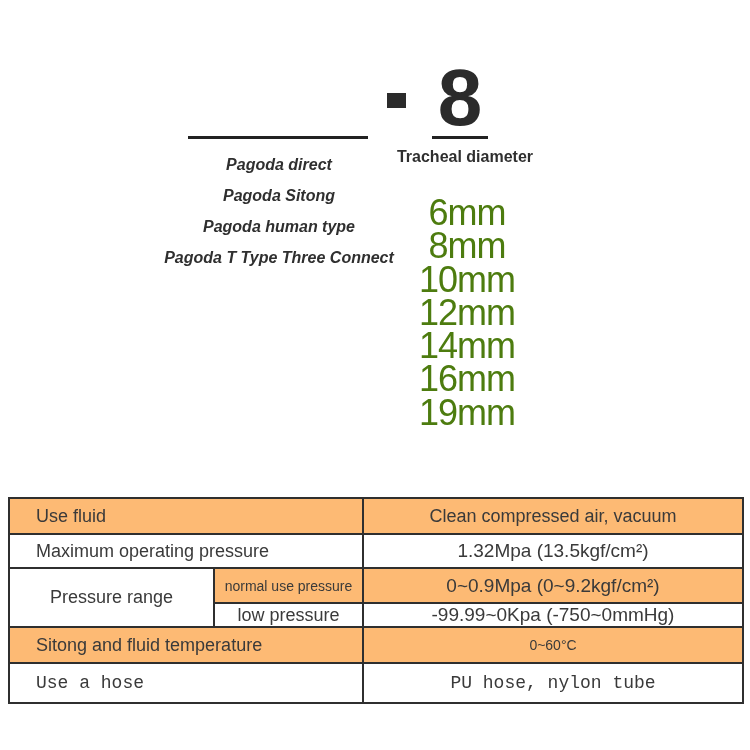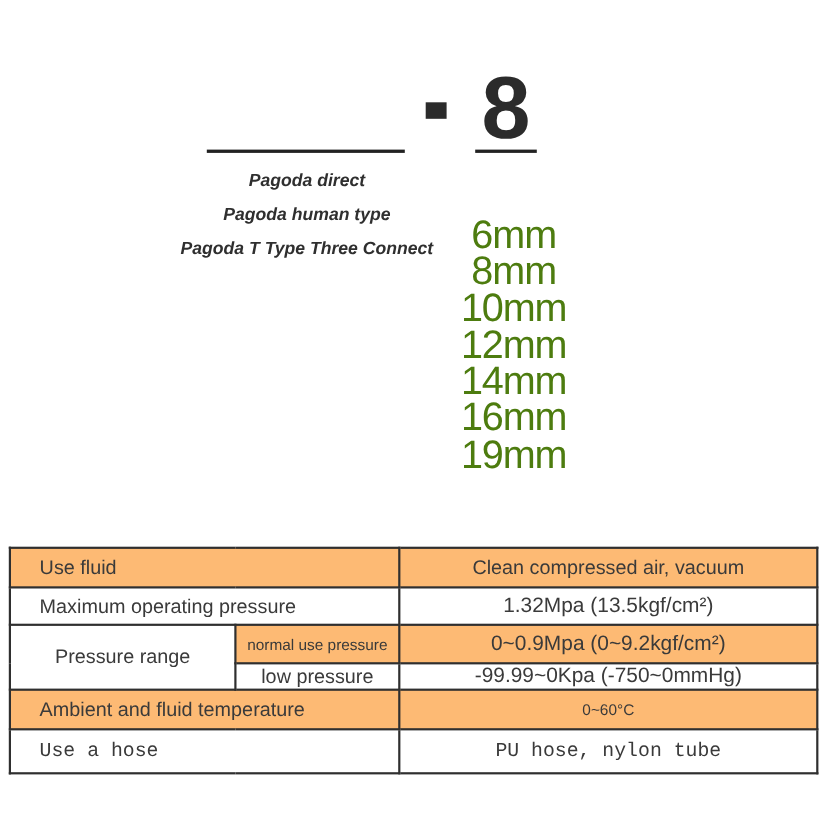--- a/index.html
+++ b/index.html
@@ -116,23 +116,25 @@
 <body>
 
 <div class="canvas">
 
   <div class="dash-shape" aria-label="-"></div>
   <div class="size-number">8</div>
 
   <div class="underline left"></div>
   <div class="underline right"></div>
 
+  <div class="tracheal-label">Tracheal diameter</div>
 
   <div class="connector-list">
     <div class="item">Pagoda direct</div>
+    <div class="item">Pagoda Sitong</div>
     <div class="item">Pagoda human type</div>
     <div class="item">Pagoda T Type Three Connect</div>
   </div>
 
   <div class="diameter-list">
     <div class="item">6mm</div>
     <div class="item">8mm</div>
     <div class="item">10mm</div>
     <div class="item">12mm</div>
     <div class="item">14mm</div>
@@ -158,21 +160,21 @@
       <tr class="t-r3">
         <td class="center fs18" rowspan="2">Pressure range</td>
         <td class="center shade fs14">normal use pressure</td>
         <td class="center shade fs15">0~0.9Mpa (0~9.2kgf/cm²)</td>
       </tr>
       <tr class="t-r4">
         <td class="center fs18">low pressure</td>
         <td class="center fs15">-99.99~0Kpa (-750~0mmHg)</td>
       </tr>
       <tr class="t-r5">
-        <td class="label shade fs18" colspan="2">Ambient and fluid temperature</td>
+        <td class="label shade fs18" colspan="2">Sitong and fluid temperature</td>
         <td class="center shade fs14">0~60°C</td>
       </tr>
       <tr class="t-r6">
         <td class="label fs18" colspan="2">Use a hose</td>
         <td class="center fs18">PU hose, nylon tube</td>
       </tr>
     </tbody>
   </table>
 
 </div>

